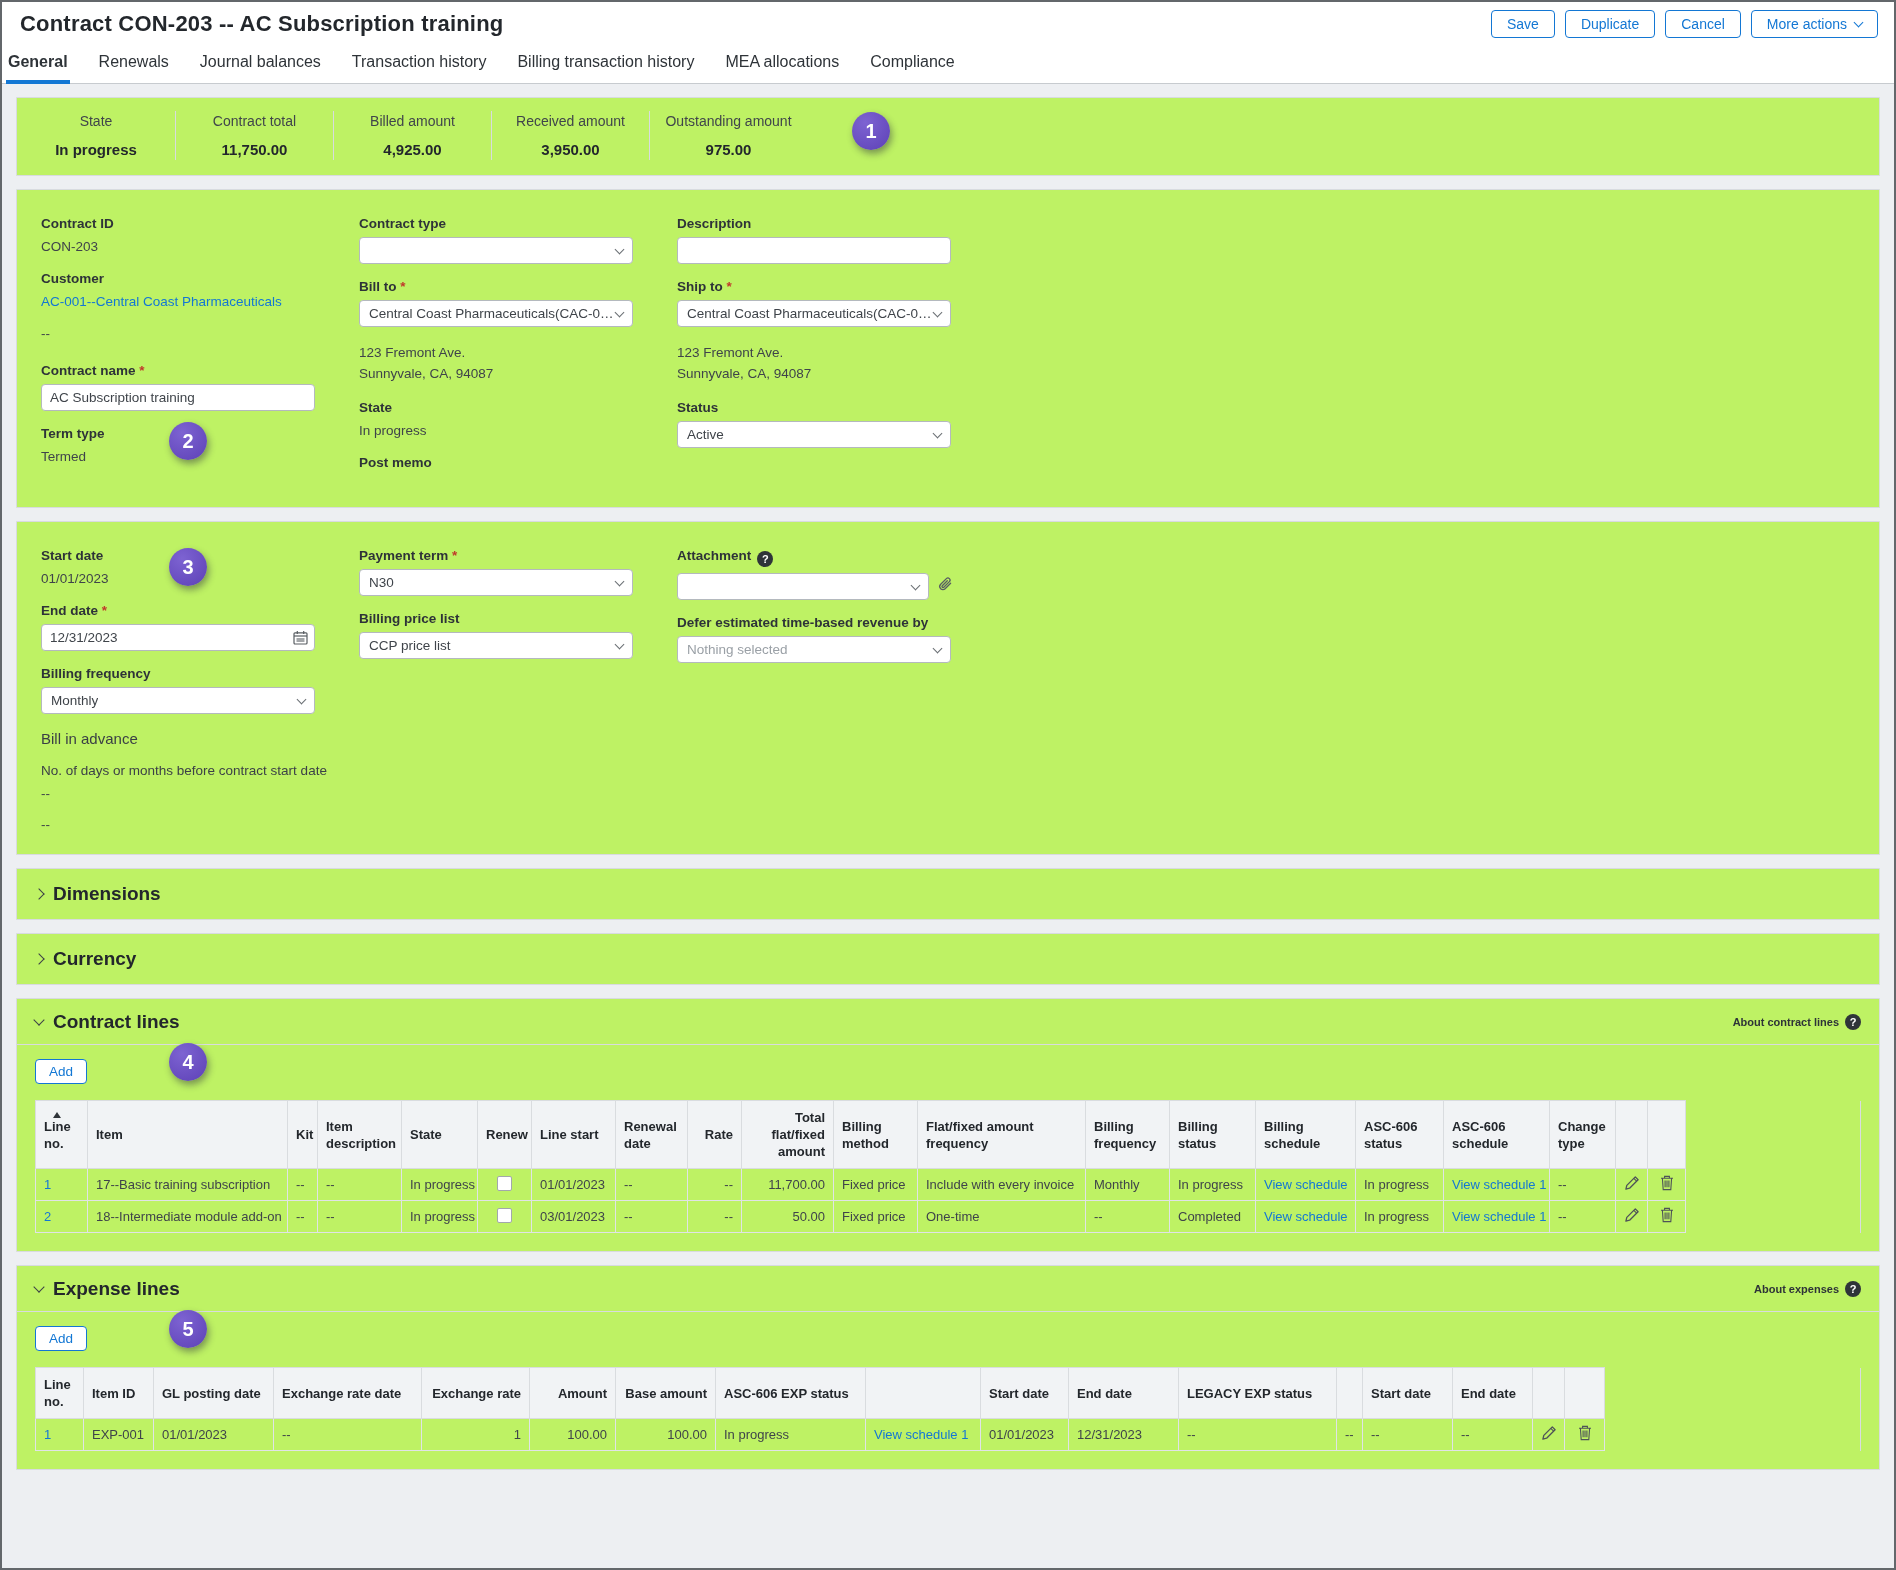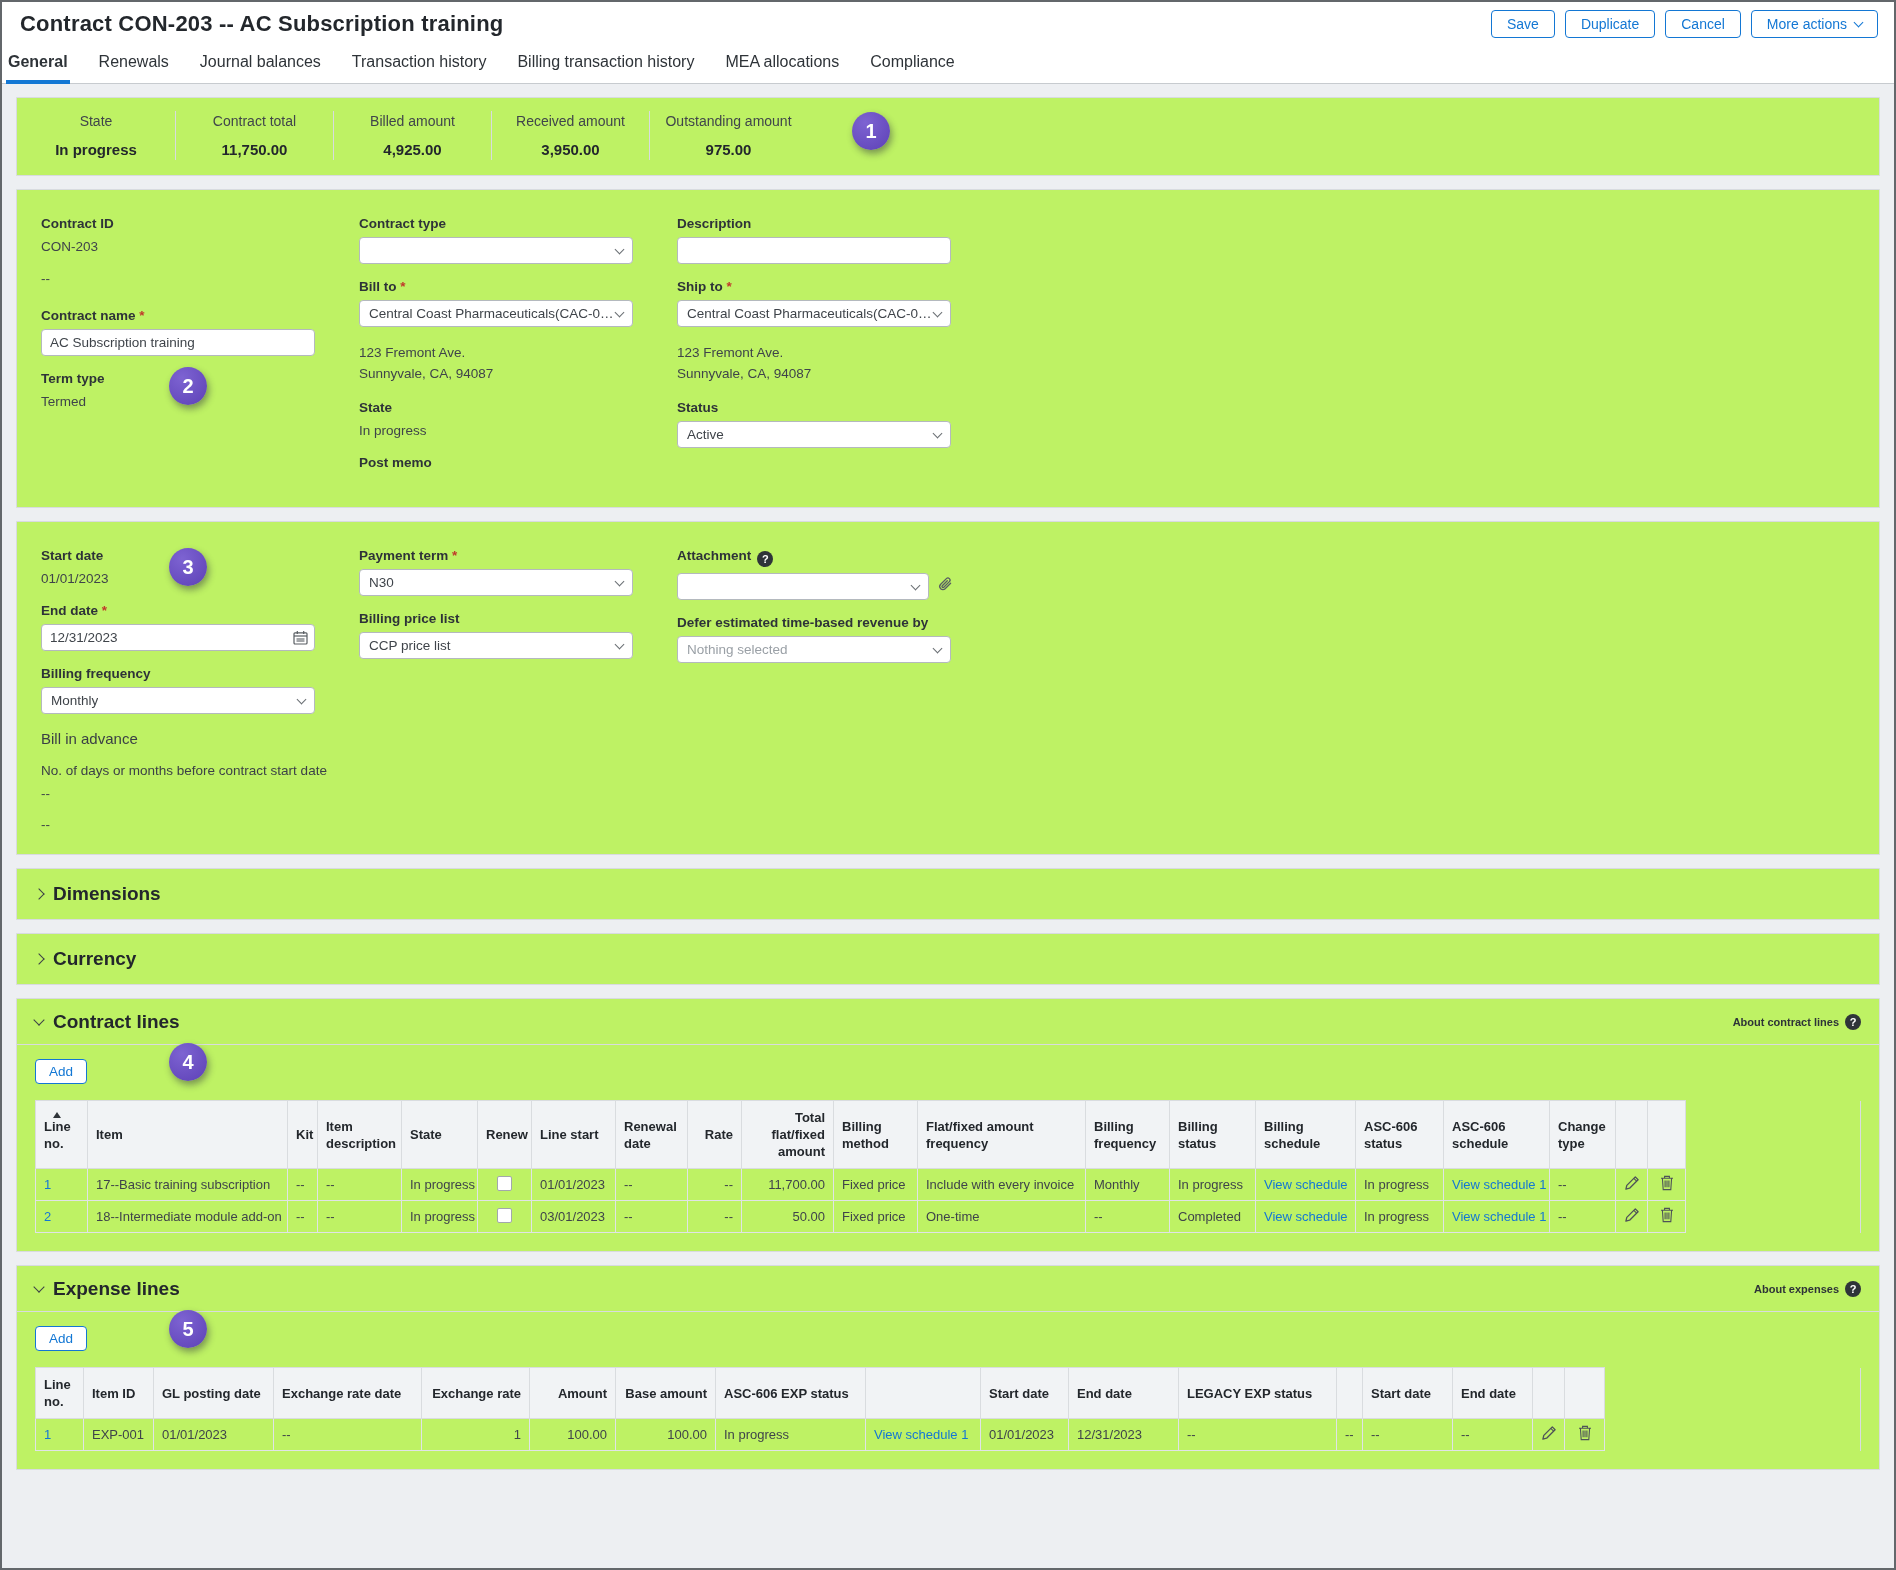--- a/index.html
+++ b/index.html
@@ -150,20 +150,24 @@
         <div class="val">975.00</div>
       </div>
       <div class="nbadge" style="left:835px;top:14px;">1</div>
   </div>
 
   <div class="card formcard">
     <div>
       <div class="fb">
         <div class="flabel">Contract ID</div>
         <div class="fvalue">CON-203</div>
+      </div>
+      <div class="fb">
+        <div class="flabel">Customer</div>
+        <div class="fvalue link">AC-001--Central Coast Pharmaceuticals</div>
       </div>
       <div class="dash">--</div>
       <div class="fb">
         <div class="flabel req">Contract name</div>
         <input class="control" value="AC Subscription training" style="">
       </div>
       <div class="fb">
         <div class="flabel">Term type</div>
         <div class="fvalue">Termed</div>
         <div class="nbadge" style="left:128px;top:-4px;">2</div>

